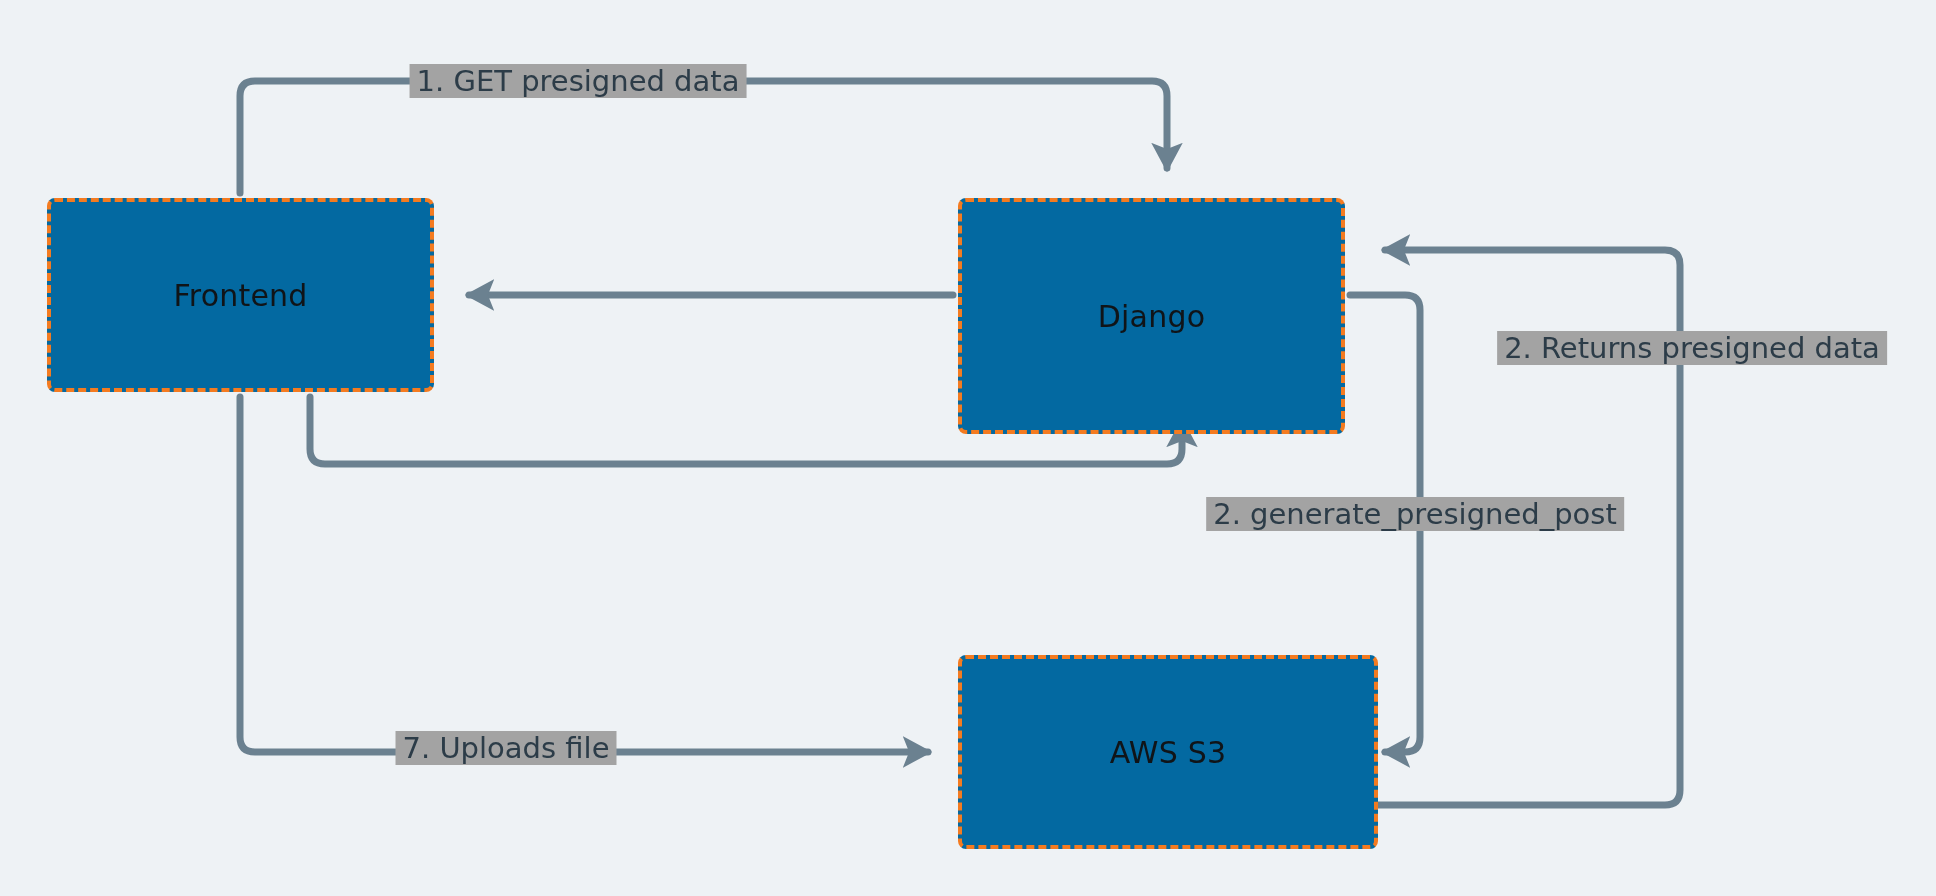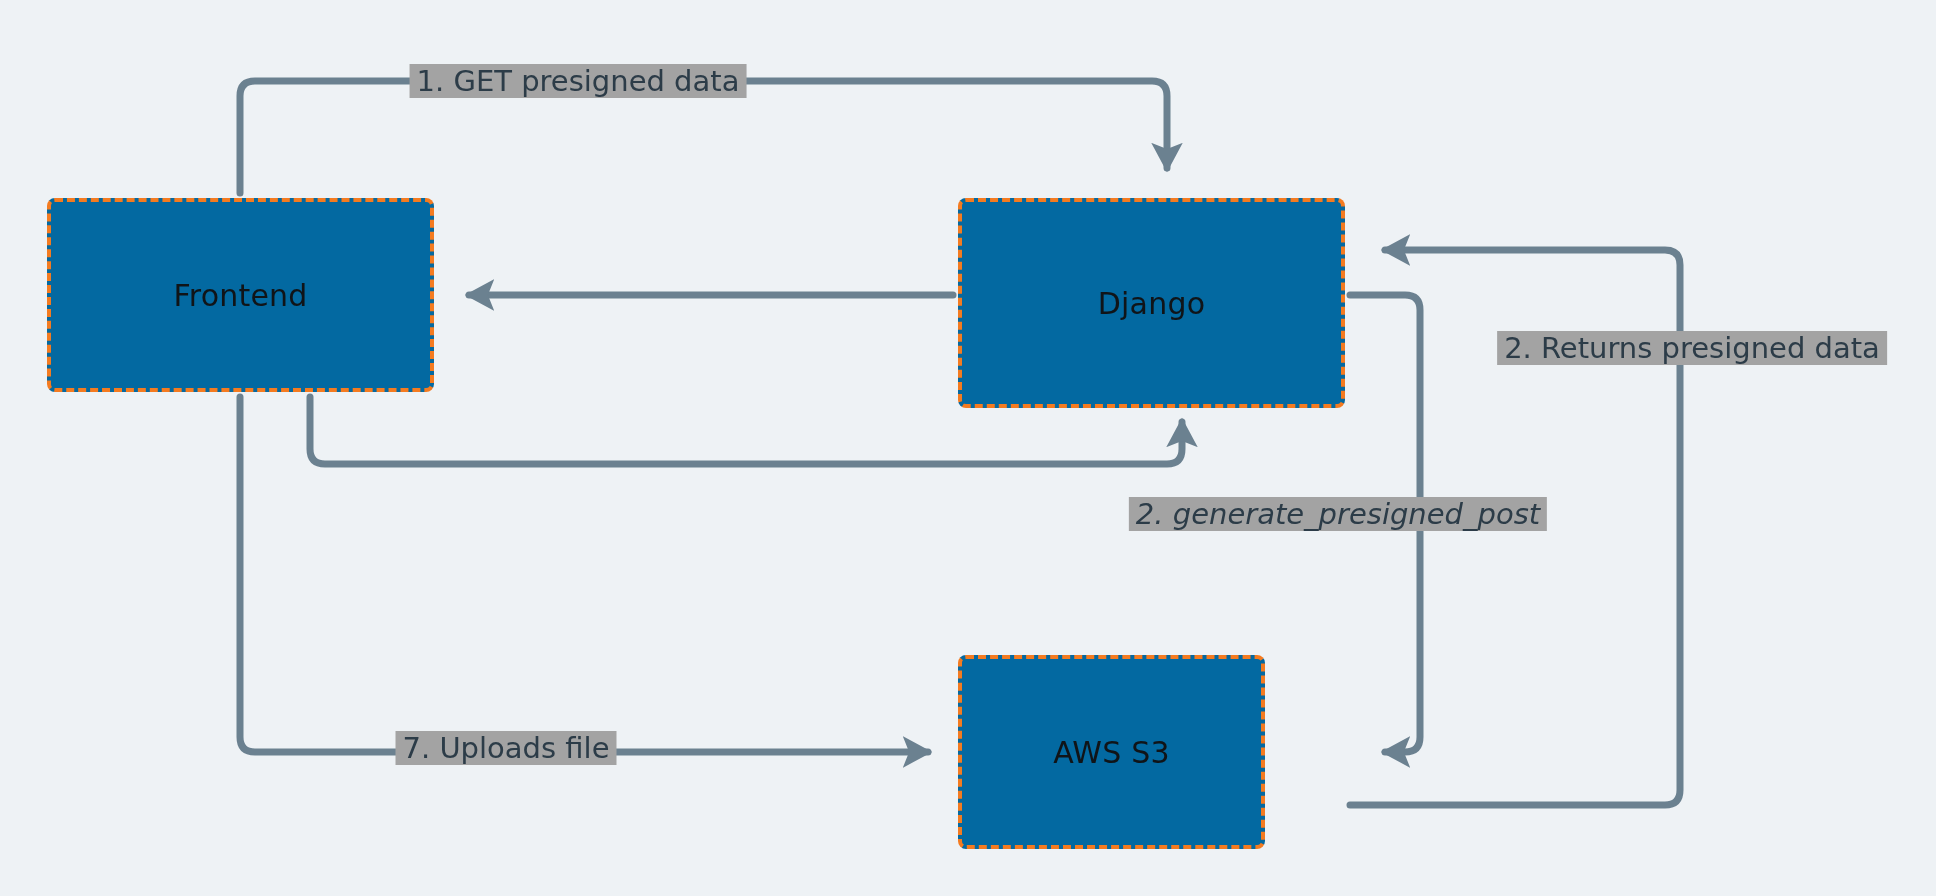--- a/index.html
+++ b/index.html
@@ -34,27 +34,27 @@
     font-size:29px;
     font-family:"DejaVu Sans", sans-serif;
     white-space:pre;
     background:#a3a3a3;
     padding:0 7px;
     line-height:34px;
     transform:translate(-50%,-50%);
   }
 
   #n-frontend{left:47px;top:198px;width:387px;height:194px;}
-  #n-django{left:958px;top:198px;width:387px;height:210px;}
-  #n-s3{left:958px;top:655px;width:307px;height:194px;}
+  #n-django{left:958px;top:198px;width:387px;height:236px;}
+  #n-s3{left:958px;top:655px;width:420px;height:194px;}
 
   #l-1{left:578px;top:81px;}
   #l-4{left:578px;top:295px;}
   #l-3{left:1692px;top:348px;}
-  #l-2{left:1338px;top:514px;font-style:italic;}
+  #l-2{left:1415px;top:514px;}
   #l-6{left:578px;top:463px;}
   #l-5{left:506px;top:748px;}
 </style>
 </head>
 <body>
 
 <div id="stage">
 
   <svg id="wires" viewBox="0 0 1936 896" width="1936" height="896" xmlns="http://www.w3.org/2000/svg">
     <defs>

